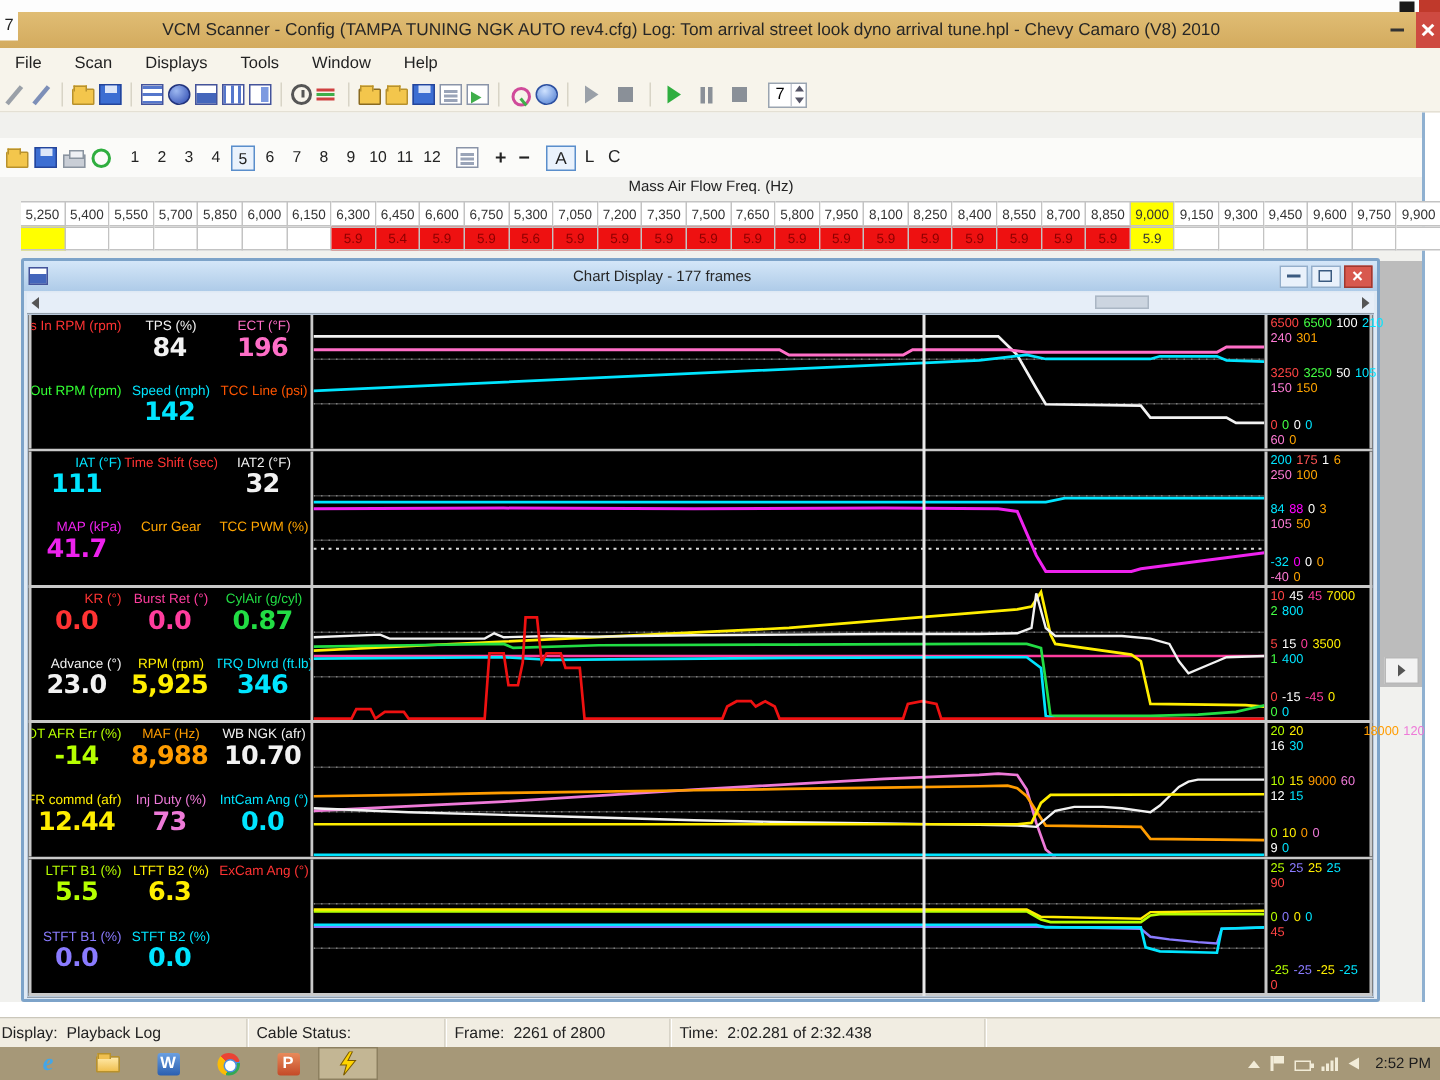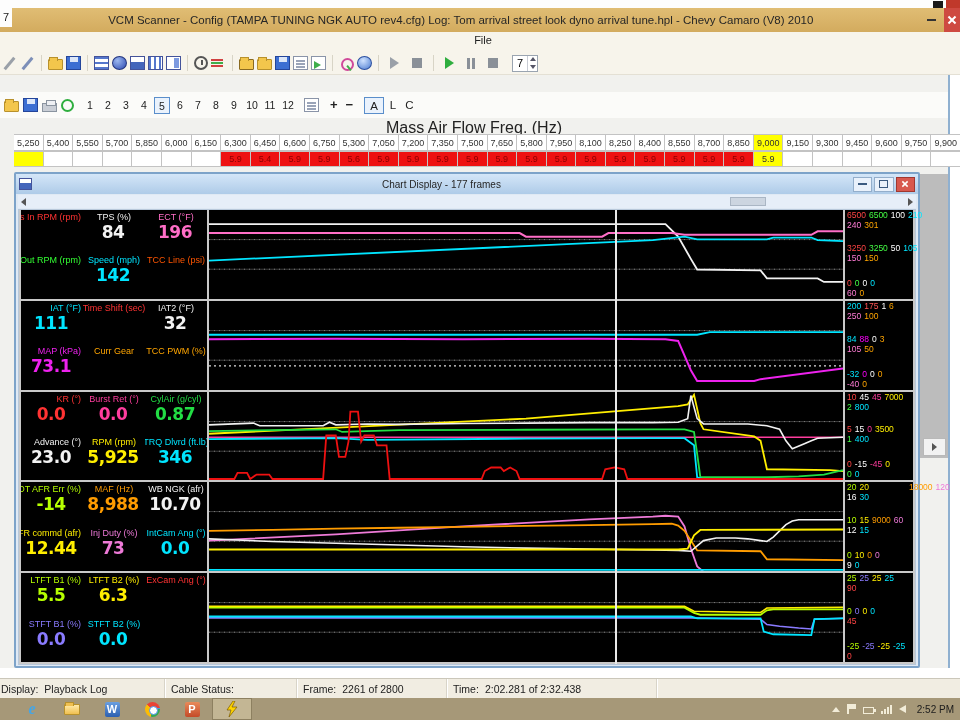--- a/index.html
+++ b/index.html
@@ -19,21 +19,21 @@
   .win-btn{width:20px;height:16px;display:flex;align-items:center;justify-content:center;}
   .glyph-min{width:9px;height:2px;background:#333;}
   .glyph-restore{width:9px;height:8px;border:1.5px solid #333;position:relative;}
   .close-red{left:944px;top:8px;width:16px;height:24px;background:#ce4a41;display:flex;align-items:center;justify-content:center;}
   .glyph-x{position:relative;width:10px;height:10px;}
   .glyph-x i{position:absolute;left:4px;top:0;width:2px;height:10px;background:#fff;}
   .glyph-x i:first-child{transform:rotate(45deg);}
   .glyph-x i:last-child{transform:rotate(-45deg);}
   .glyph-x.dark i{background:#334a66;}
 
-  .menubar{left:0;top:32px;width:960px;height:20px;background:#f7f4eb;display:flex;align-items:center;gap:14px;padding-left:6px;flex-direction:column;}
+  .menubar{left:0;top:32px;width:960px;height:20px;background:#f7f4eb;display:flex;align-items:center;gap:14px;padding-left:6px;}
   .menu-item{font-size:11px;color:#222;padding:2px 4px;}
 
   .toolbar{left:0;top:52px;width:960px;height:23px;background:#f7f4eb;display:flex;align-items:center;gap:3px;padding-left:2px;border-bottom:1px solid #e4e0d4;}
   .ic{width:15px;height:14px;position:relative;flex:0 0 auto;}
   .sep{width:1px;height:16px;background:#d8d4c6;margin:0 3px;}
   .ic-pen i{position:absolute;left:6px;top:0;width:3px;height:15px;background:#9aa0a8;transform:rotate(40deg);}
   .ic-pen.blue i{background:#7d8fb8;}
   .ic-folder{background:#f3c64c;border:1px solid #b8912c;border-radius:1px;margin-top:3px;height:11px;}
   .ic-folder:before{content:"";position:absolute;left:0;top:-3px;width:7px;height:3px;background:#f3c64c;border:1px solid #b8912c;border-bottom:none;}
   .ic-disk{background:#3c6ed2;border:1px solid #24459a;}
@@ -75,21 +75,21 @@
   .mini-btn .glyph-restore{width:7px;height:6px;border-color:#3a5a80;}
   .hist-toolbar{left:0;top:17px;width:100%;height:26px;background:#fbfbf9;display:flex;align-items:center;gap:4px;padding-left:4px;}
   .ic-printer{background:#c9ced6;border:1px solid #8a94a0;margin-top:4px;height:9px;}
   .ic-printer:before{content:"";position:absolute;left:3px;top:-4px;width:8px;height:4px;background:#eef0f4;border:1px solid #8a94a0;}
   .ic-refresh{border:2.5px solid #2fae3f;border-radius:50%;width:13px;height:13px;}
   .htab{min-width:16px;height:17px;font-size:10.5px;text-align:center;line-height:17px;color:#222;padding:0 2px;}
   .htab.active{border:1px solid #5a8ecb;background:#eaf2fc;}
   .hbtn{font-size:13px;font-weight:bold;color:#222;padding:0 3px;line-height:16px;}
   .hbtn.boxed{border:1px solid #5a8ecb;background:#eaf2fc;font-weight:normal;font-size:11.5px;padding:0 5px;height:17px;}
   .hbtn.plain{font-weight:normal;font-size:11.5px;}
-  .hist-axis-title{left:0;top:44px;width:100%;height:15px;text-align:center;font-size:16px;color:#222;}
+  .hist-axis-title{left:0;top:44px;width:100%;height:15px;text-align:center;font-size:10px;color:#222;}
   .hist-header{left:14px;top:59px;height:17px;display:flex;}
   .hist-row{left:14px;top:76px;height:16px;display:flex;}
   .hcell{width:29.6px;height:100%;border:1px solid #c3c3c3;border-left:none;background:#fff;font-size:9px;display:flex;align-items:center;justify-content:center;color:#333;flex:0 0 auto;}
   .hcell.hl-y{background:#ffff00;}
   .hcell.hl-r{background:#ee1111;color:#8b0000;}
 
   
   .behind-gray{left:920px;top:174px;width:28px;height:284px;background:#bcbcbc;}
   .behind-btn{left:923px;top:438px;width:23px;height:18px;background:#f2f2f2;border:1px solid #b8b8b8;display:flex;align-items:center;justify-content:center;}
   .tri-right{width:0;height:0;border-left:5px solid #555;border-top:4px solid transparent;border-bottom:4px solid transparent;}
@@ -431,21 +431,21 @@
             <div class="gauge centered">
               <div class="glabel" style="color: rgb(255, 51, 51);">Time Shift (sec)</div>
               <div class="gvalue" style="color: rgb(255, 51, 51);"></div>
             </div>
             <div class="gauge centered">
               <div class="glabel" style="color: rgb(242, 242, 242);">IAT2 (°F)</div>
               <div class="gvalue" style="color: rgb(242, 242, 242);">32</div>
             </div>
             <div class="gauge">
               <div class="glabel" style="color: rgb(238, 34, 238);">MAP (kPa)</div>
-              <div class="gvalue" style="color: rgb(238, 34, 238);">73.1</div>
+              <div class="gvalue" style="color: rgb(238, 34, 238);">41.7</div>
             </div>
             <div class="gauge centered">
               <div class="glabel" style="color: rgb(255, 165, 0);">Curr Gear</div>
               <div class="gvalue" style="color: rgb(255, 165, 0);"></div>
             </div>
             <div class="gauge centered">
               <div class="glabel" style="color: rgb(255, 165, 0);">TCC PWM (%)</div>
               <div class="gvalue" style="color: rgb(255, 165, 0);"></div>
             </div>
           </div>

